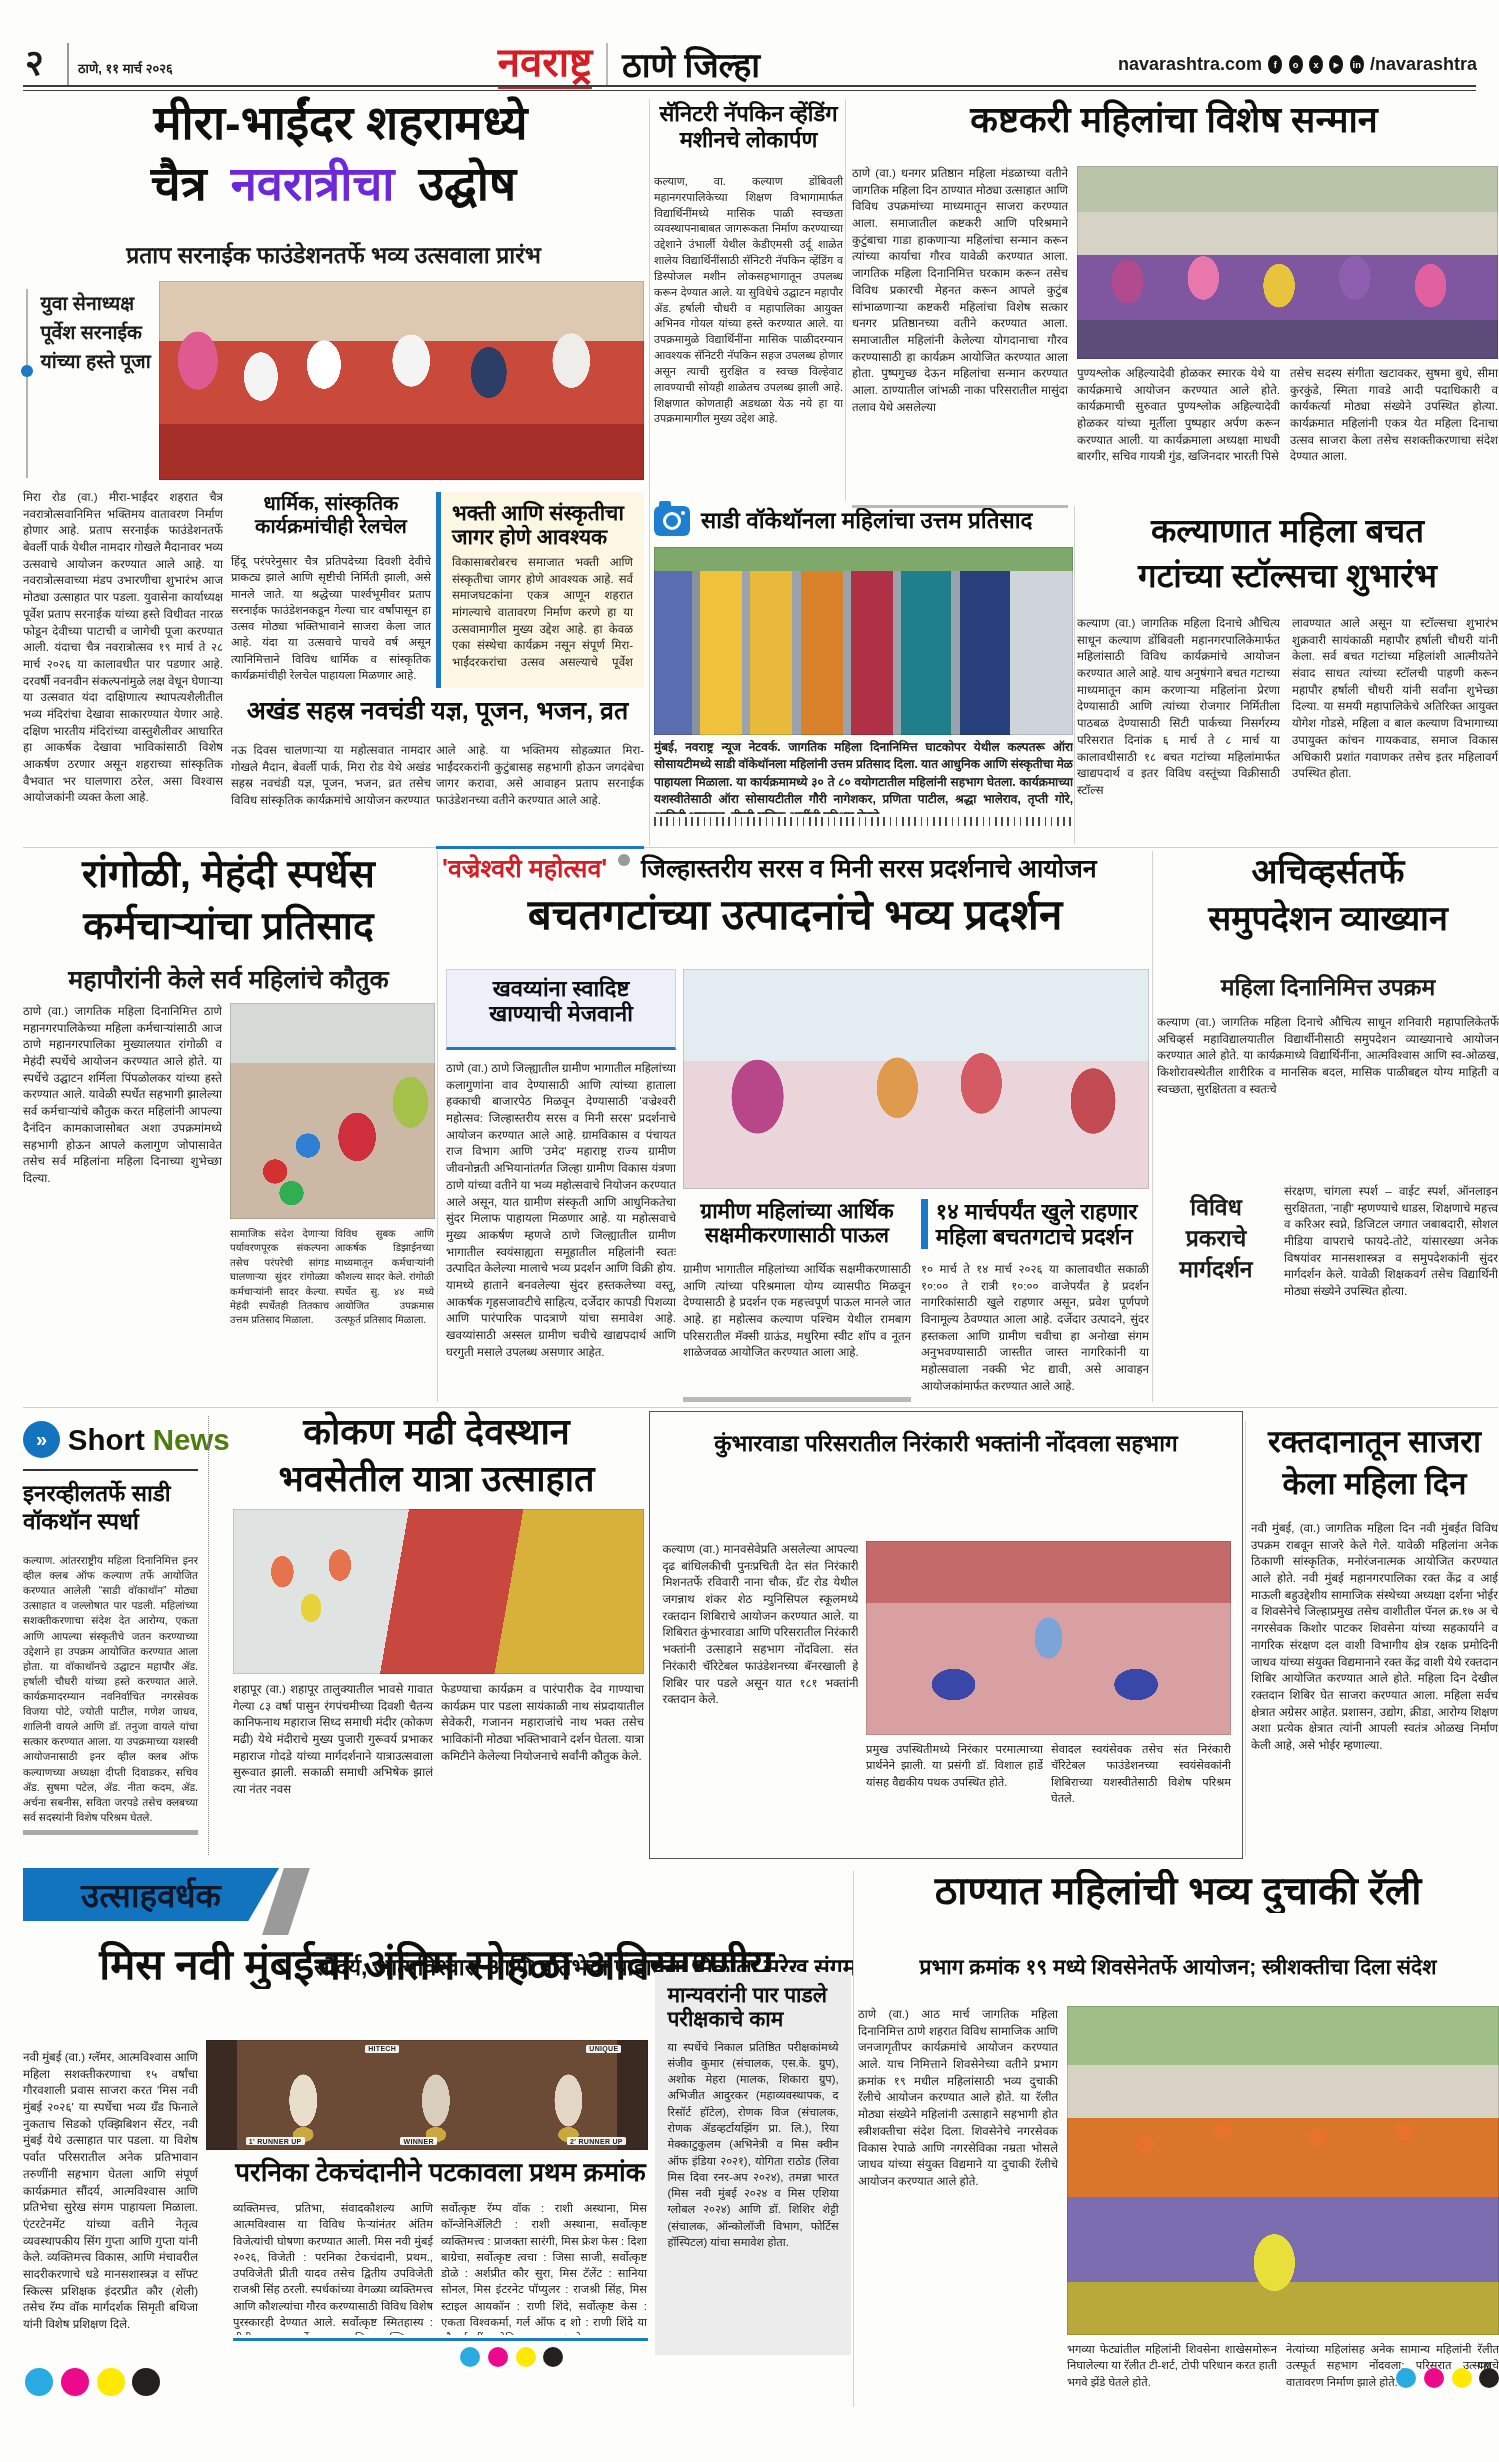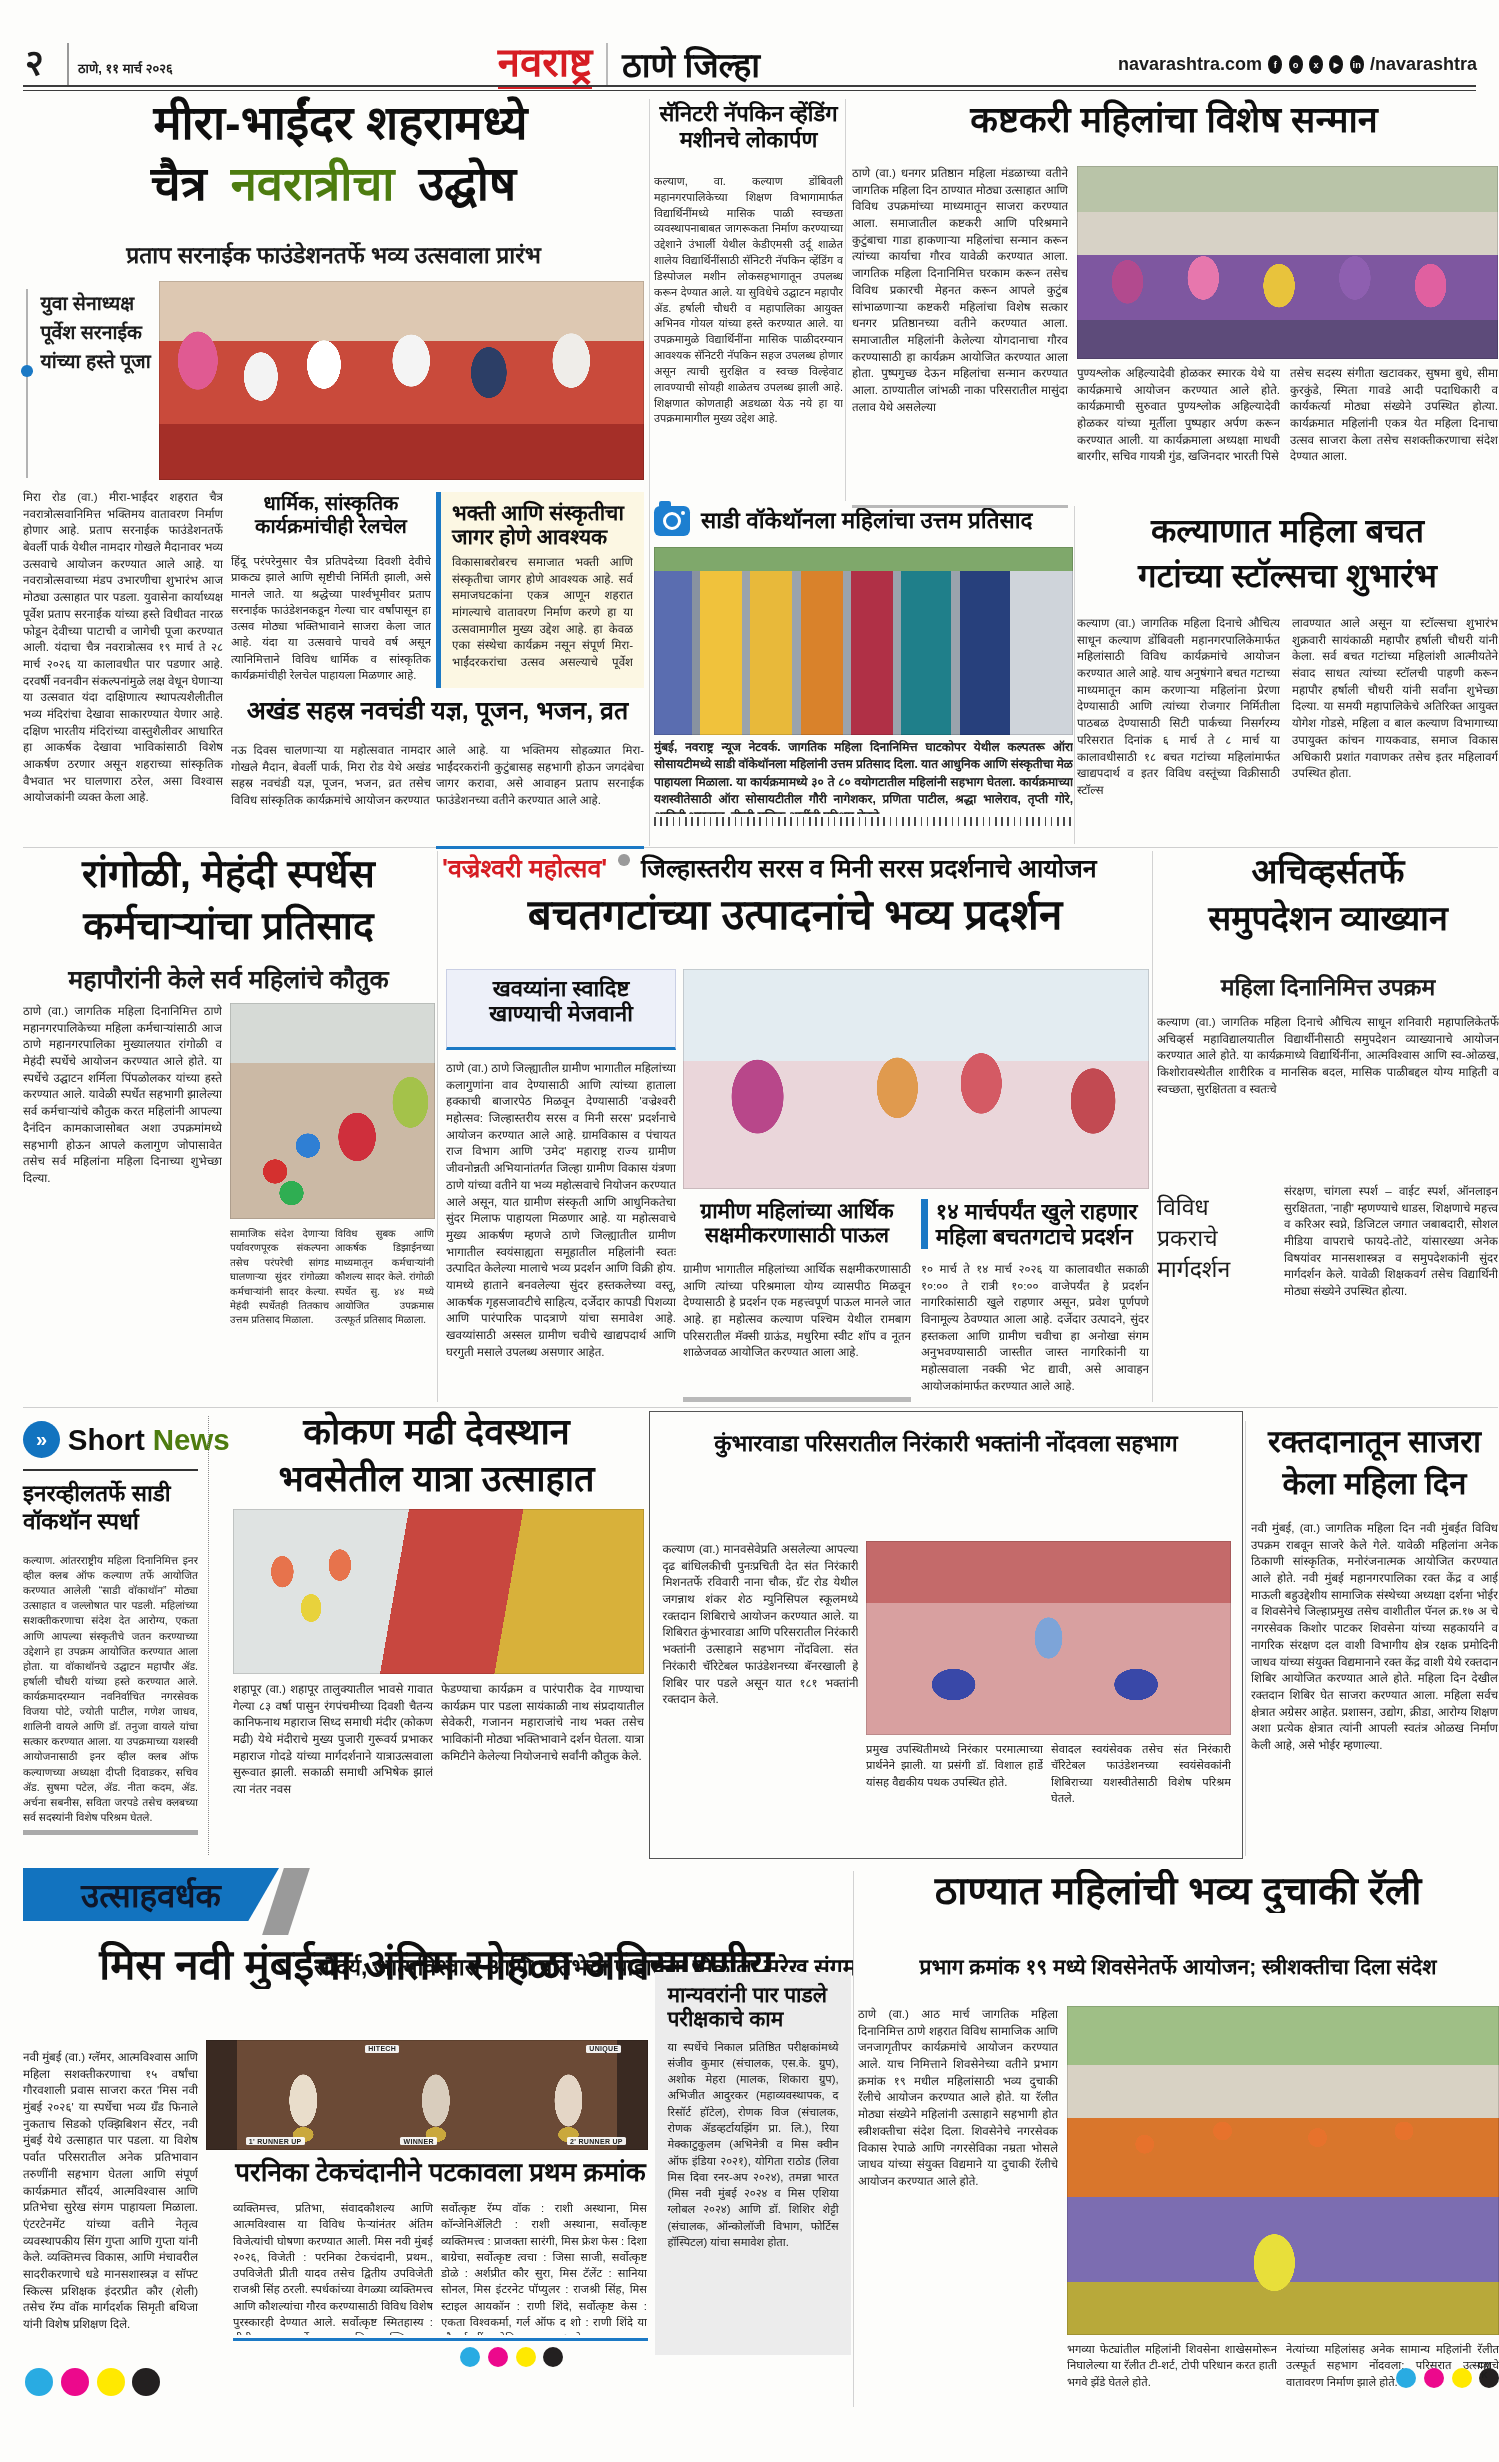--- a/index.html
+++ b/index.html
@@ -29,21 +29,21 @@
   .cam::before{content:"";position:absolute;top:-4.7px;left:5.4px;width:11.6px;height:7px;background:#1d7fd0;border-radius:2.3px}
   .cam::after{content:"";position:absolute;top:4.7px;right:4.7px;width:3.9px;height:3.9px;border-radius:50%;background:#fff}
   .camlens{position:absolute;inset:0;margin:auto;width:12.4px;height:12.4px;border:3.1px solid #fff;border-radius:50%}
   .kdot{width:11.6px;height:11.6px;border-radius:50%;background:#9a9a9a;flex:0 0 auto}
   .snicon{width:37px;height:37px;border-radius:50%;background:#1273bf;color:#fff;font-size:20px;font-weight:800;
           display:flex;align-items:center;justify-content:center;flex:0 0 auto}
   .icn{width:18.6px;height:18.6px;border-radius:50%;background:#141414;color:#fff;font-size:9.3px;font-weight:700;
        display:inline-flex;align-items:center;justify-content:center}
   .chip{position:absolute;background:rgba(255,255,255,.92);color:#222;font-size:7px;font-weight:800;
         padding:0.8px 3.1px;border-radius:1.6px;letter-spacing:0.3px;white-space:nowrap}
-  .pull{font-size:23px;font-weight:400;text-align:left;line-height:1.35}
+  .pull{font-size:23px;font-weight:700;text-align:center;line-height:1.35}
   
   .ph1{background:
     radial-gradient(33px 48px at 8% 40%,#e05a92 0 60%,transparent 61%),
     radial-gradient(28px 40px at 21% 48%,#f3f3f3 0 60%,transparent 61%),
     radial-gradient(28px 40px at 34% 42%,#ffffff 0 60%,transparent 61%),
     radial-gradient(31px 43px at 52% 40%,#f4f4f4 0 60%,transparent 61%),
     radial-gradient(29.5px 42px at 68% 46%,#2c3e66 0 60%,transparent 61%),
     radial-gradient(31px 45px at 85% 40%,#efede9 0 60%,transparent 61%),
     linear-gradient(180deg,#ddc8b2 0 30%,#c94a3b 30% 72%,#a52f28 72% 100%)}
   .ph2{background:
@@ -126,21 +126,21 @@
 <div class="vr" style="left:1074px;top:506px;height:338px"></div>
 <div class="vr" style="left:437px;top:851px;height:551px"></div>
 <div class="vr" style="left:1152px;top:851px;height:551px"></div>
 <div class="hr" style="left:23px;top:847px;width:1475px"></div>
 <div class="hr" style="left:23px;top:1407px;width:1475px"></div>
 
 <div>
   <div class="a x c" style="left:30px;top:96px;width:621px;font-size:47px">मीरा-भाईंदर शहरामध्ये</div>
   <div class="a x c" style="left:23px;top:157px;width:621px;font-size:47px">
     <span>चैत्र</span>
-    <span style="color:#4d7c0f;margin:8px 11px">नवरात्रीचा</span>
+    <span style="color:#6d28d9;margin:8px 11px">नवरात्रीचा</span>
     <span>उद्घोष</span>
   </div>
   <div class="a b c" style="left:23px;top:238px;width:621px;font-size:23px">प्रताप सरनाईक फाउंडेशनतर्फे भव्य उत्सवाला प्रारंभ</div>
   <div class="a sidenote" style="left:26px;top:289px;width:123px;height:189px">
     <div>युवा सेनाध्यक्ष</div>
     <div>पूर्वेश सरनाईक</div>
     <div>यांच्या हस्ते पूजा</div>
   </div>
   <div class="ph ph1" style="left:159px;top:281px;width:485px;height:199px"></div>
   <div class="a bt j" style="left:23px;top:489px;width:200px;height:359px;font-size:11.6px">मिरा रोड (वा.) मीरा-भाईंदर शहरात चैत्र नवरात्रोत्सवानिमित्त भक्तिमय वातावरण निर्माण होणार आहे. प्रताप सरनाईक फाउंडेशनतर्फे बेवर्ली पार्क येथील नामदार गोखले मैदानावर भव्य उत्सवाचे आयोजन करण्यात आले आहे. या नवरात्रोत्सवाच्या मंडप उभारणीचा शुभारंभ आज मोठ्या उत्साहात पार पडला. युवासेना कार्याध्यक्ष पूर्वेश प्रताप सरनाईक यांच्या हस्ते विधीवत नारळ फोडून देवीच्या पाटाची व जागेची पूजा करण्यात आली. यंदाचा चैत्र नवरात्रोत्सव १९ मार्च ते २८ मार्च २०२६ या कालावधीत पार पडणार आहे. दरवर्षी नवनवीन संकल्पनांमुळे लक्ष वेधून घेणाऱ्या या उत्सवात यंदा दाक्षिणात्य स्थापत्यशैलीतील भव्य मंदिरांचा देखावा साकारण्यात येणार आहे. दक्षिण भारतीय मंदिरांच्या वास्तुशैलीवर आधारित हा आकर्षक देखावा भाविकांसाठी विशेष आकर्षण ठरणार असून शहराच्या सांस्कृतिक वैभवात भर घालणारा ठरेल, असा विश्वास आयोजकांनी व्यक्त केला आहे.</div>

